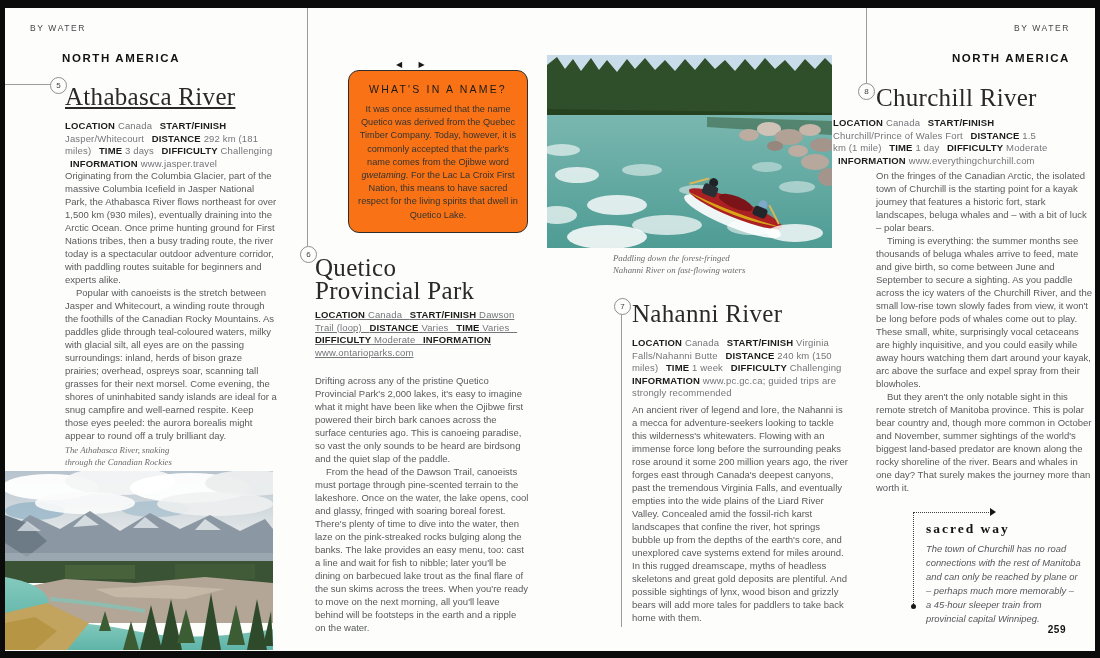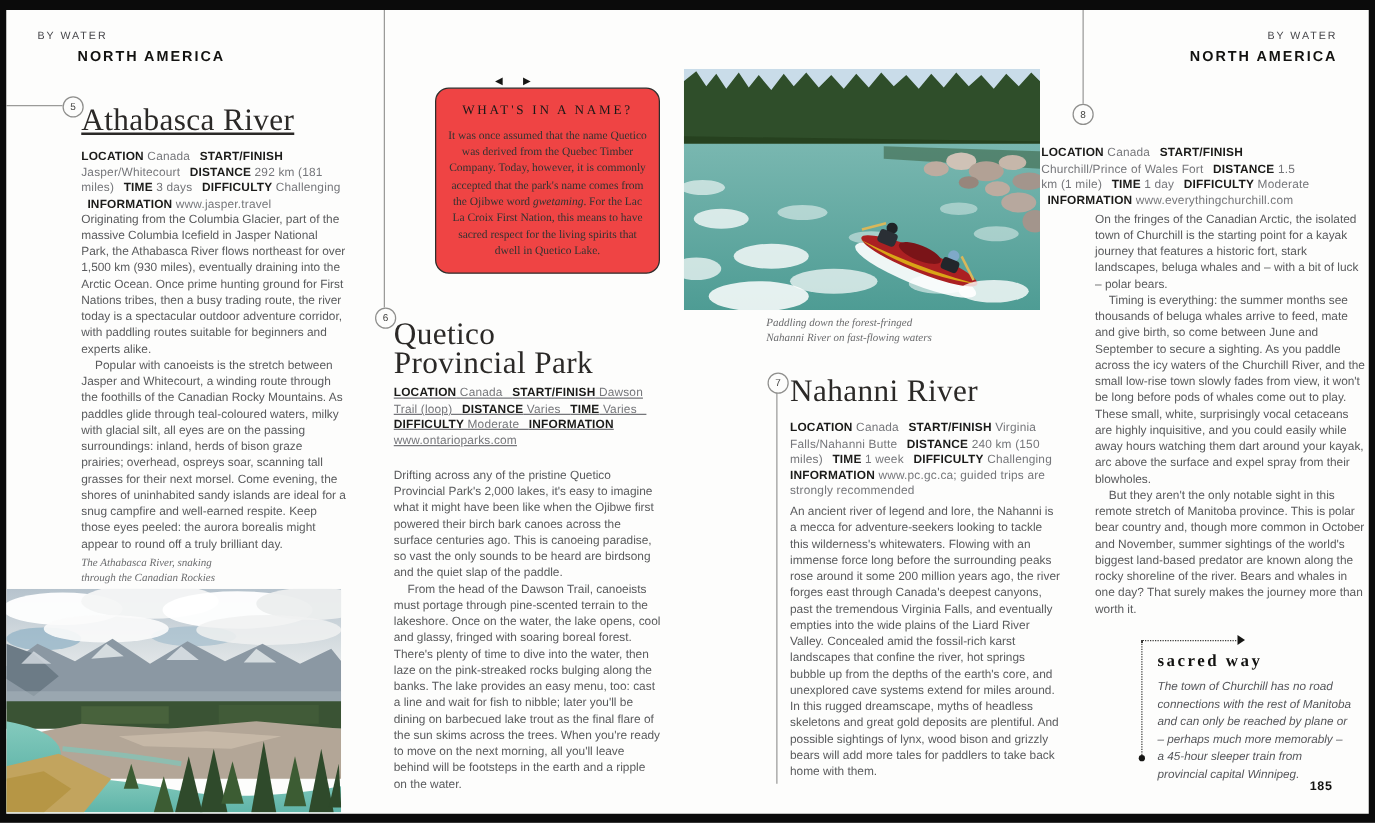--- a/index.html
+++ b/index.html
@@ -2,40 +2,40 @@
 <html><head>
 <meta charset="utf-8">
 <style>
   html,body{margin:0;padding:0;background:#0b0b0b;}
   .stage{position:relative;width:1100px;height:658px;background:#0b0b0b;overflow:hidden;
          font-family:"Liberation Sans",sans-serif;color:#595a5c;}
   .paper{position:absolute;left:5px;top:8px;width:1090px;height:643px;background:#fdfdfc;}
   .abs{position:absolute;}
 
   .eyebrow{font-size:8.5px;letter-spacing:1.6px;color:#46464a;font-family:"Liberation Sans",sans-serif;}
-  .region{font-size:11.5px;font-weight:700;letter-spacing:1.6px;color:#121210;margin-top:7px;padding-left:32px;}
+  .region{font-size:11.5px;font-weight:700;letter-spacing:1.6px;color:#121210;margin-top:19px;padding-left:32px;}
   .hdr-right{text-align:right;}
 
   .sec-title{font-family:"Liberation Serif",serif;font-size:25px;color:#2b2927;letter-spacing:.3px;line-height:23px;}
   .circle-num{width:15px;height:15px;border:1px solid #8f8f8d;border-radius:50%;background:#fdfdfc;
               display:flex;align-items:center;justify-content:center;font-size:8px;color:#3f3f3d;}
   .rule{background:#9b9b99;}
 
   .info{font-size:9.5px;line-height:12.5px;color:#75767a;letter-spacing:.15px;}
   .info b{color:#1b1b19;font-weight:700;text-align:center;}
 
   .body-col{font-size:9.5px;line-height:13px;color:#595a5c;}
   .body-col p{margin:0;}
   .body-col p + p{text-indent:11px;}
 
   .caption{font-family:"Liberation Serif",serif;font-style:italic;font-size:8.8px;line-height:11.5px;
            color:#6b6c6e;white-space:pre-line;}
 
-  .name-box{width:162px;border:1px solid #2e2e2c;border-radius:11px;padding:12px 8px 10px;background:#ef4444;
-            font-family:Liberation Serif, serif;text-align:center;}
+  .name-box{width:162px;border:1px solid #2e2e2c;border-radius:11px;padding:12px 8px 10px;background:#f97316;
+            font-family:Liberation Sans, sans-serif;text-align:center;}
   .name-box-title{font-size:10.5px;letter-spacing:2.2px;color:#191917;margin-bottom:8px;}
   .name-box-body{font-size:9.2px;line-height:13.2px;color:#333331;}
   .nav-icons{font-size:8px;color:#161614;letter-spacing:7px;}
 
   .aw-vline{border-left:1px dotted #3c3c3a;width:0;}
   .aw-hline{border-top:1px dotted #3c3c3a;height:0;}
   .aw-dot{width:5px;height:5px;border-radius:50%;background:#161614;}
   .aw-arrow{width:0;height:0;border-left:6px solid #161614;border-top:4px solid transparent;border-bottom:4px solid transparent;}
   .aw-title{font-family:"Liberation Serif",serif;font-weight:700;font-size:13.5px;letter-spacing:2px;color:#121210;}
   .aw-body{font-style:italic;font-size:9.4px;line-height:14px;color:#55565a;}
@@ -210,28 +210,29 @@
   </div>
   <div class="sec-title abs" style="left:632px;top:302px;">Nahanni River</div>
   <div class="info abs" style="left:632px;top:337px;width:218px;"><b>LOCATION</b> Canada  <b>START/FINISH</b> Virginia Falls/Nahanni Butte  <b>DISTANCE</b> 240 km (150 miles)  <b>TIME</b> 1 week  <b>DIFFICULTY</b> Challenging  <b>INFORMATION</b> www.pc.gc.ca; guided trips are strongly recommended</div>
   <div class="body-col abs" style="left:632px;top:403px;width:216px;">
       <p>An ancient river of legend and lore, the Nahanni is a mecca for adventure-seekers looking to tackle this wilderness's whitewaters. Flowing with an immense force long before the surrounding peaks rose around it some 200 million years ago, the river forges east through Canada's deepest canyons, past the tremendous Virginia Falls, and eventually empties into the wide plains of the Liard River Valley. Concealed amid the fossil-rich karst landscapes that confine the river, hot springs bubble up from the depths of the earth's core, and unexplored cave systems extend for miles around. In this rugged dreamscape, myths of headless skeletons and great gold deposits are plentiful. And possible sightings of lynx, wood bison and grizzly bears will add more tales for paddlers to take back home with them.</p>
     </div>
 
   <div class="circle-num abs" style="left:858px;top:83px;">
     <span>8</span>
   </div>
+  <div class="sec-title abs" style="left:876px;top:86px;">Churchill River</div>
   <div class="info abs" style="left:833px;top:117px;width:218px;"><b>LOCATION</b> Canada  <b>START/FINISH</b> Churchill/Prince of Wales Fort  <b>DISTANCE</b> 1.5 km (1 mile)  <b>TIME</b> 1 day  <b>DIFFICULTY</b> Moderate  <b>INFORMATION</b> www.everythingchurchill.com</div>
   <div class="body-col abs" style="left:876px;top:169px;width:217px;">
       <p>On the fringes of the Canadian Arctic, the isolated town of Churchill is the starting point for a kayak journey that features a historic fort, stark landscapes, beluga whales and – with a bit of luck – polar bears.</p>
       <p>Timing is everything: the summer months see thousands of beluga whales arrive to feed, mate and give birth, so come between June and September to secure a sighting. As you paddle across the icy waters of the Churchill River, and the small low-rise town slowly fades from view, it won't be long before pods of whales come out to play. These small, white, surprisingly vocal cetaceans are highly inquisitive, and you could easily while away hours watching them dart around your kayak, arc above the surface and expel spray from their blowholes.</p>
       <p>But they aren't the only notable sight in this remote stretch of Manitoba province. This is polar bear country and, though more common in October and November, summer sightings of the world's biggest land-based predator are known along the rocky shoreline of the river. Bears and whales in one day? That surely makes the journey more than worth it.</p>
     </div>
 
   <div class="aw-vline abs" style="left:913px;top:512px;height:94px;"></div>
   <div class="aw-hline abs" style="left:913px;top:512px;width:76px;"></div>
   <div class="aw-arrow abs" style="left:990px;top:508px;"></div>
   <div class="aw-dot abs" style="left:911px;top:604px;"></div>
   <div class="aw-title abs" style="left:926px;top:521px;">sacred way</div>
   <div class="aw-body abs" style="left:926px;top:542px;width:155px;">The town of Churchill has no road connections with the rest of Manitoba and can only be reached by plane or – perhaps much more memorably – a 45-hour sleeper train from provincial capital Winnipeg.</div>
 
-  <div class="pgnum abs" style="right:34px;top:624px;">185</div>
+  <div class="pgnum abs" style="right:34px;top:624px;">259</div>
 </div>
 
 </body></html>

